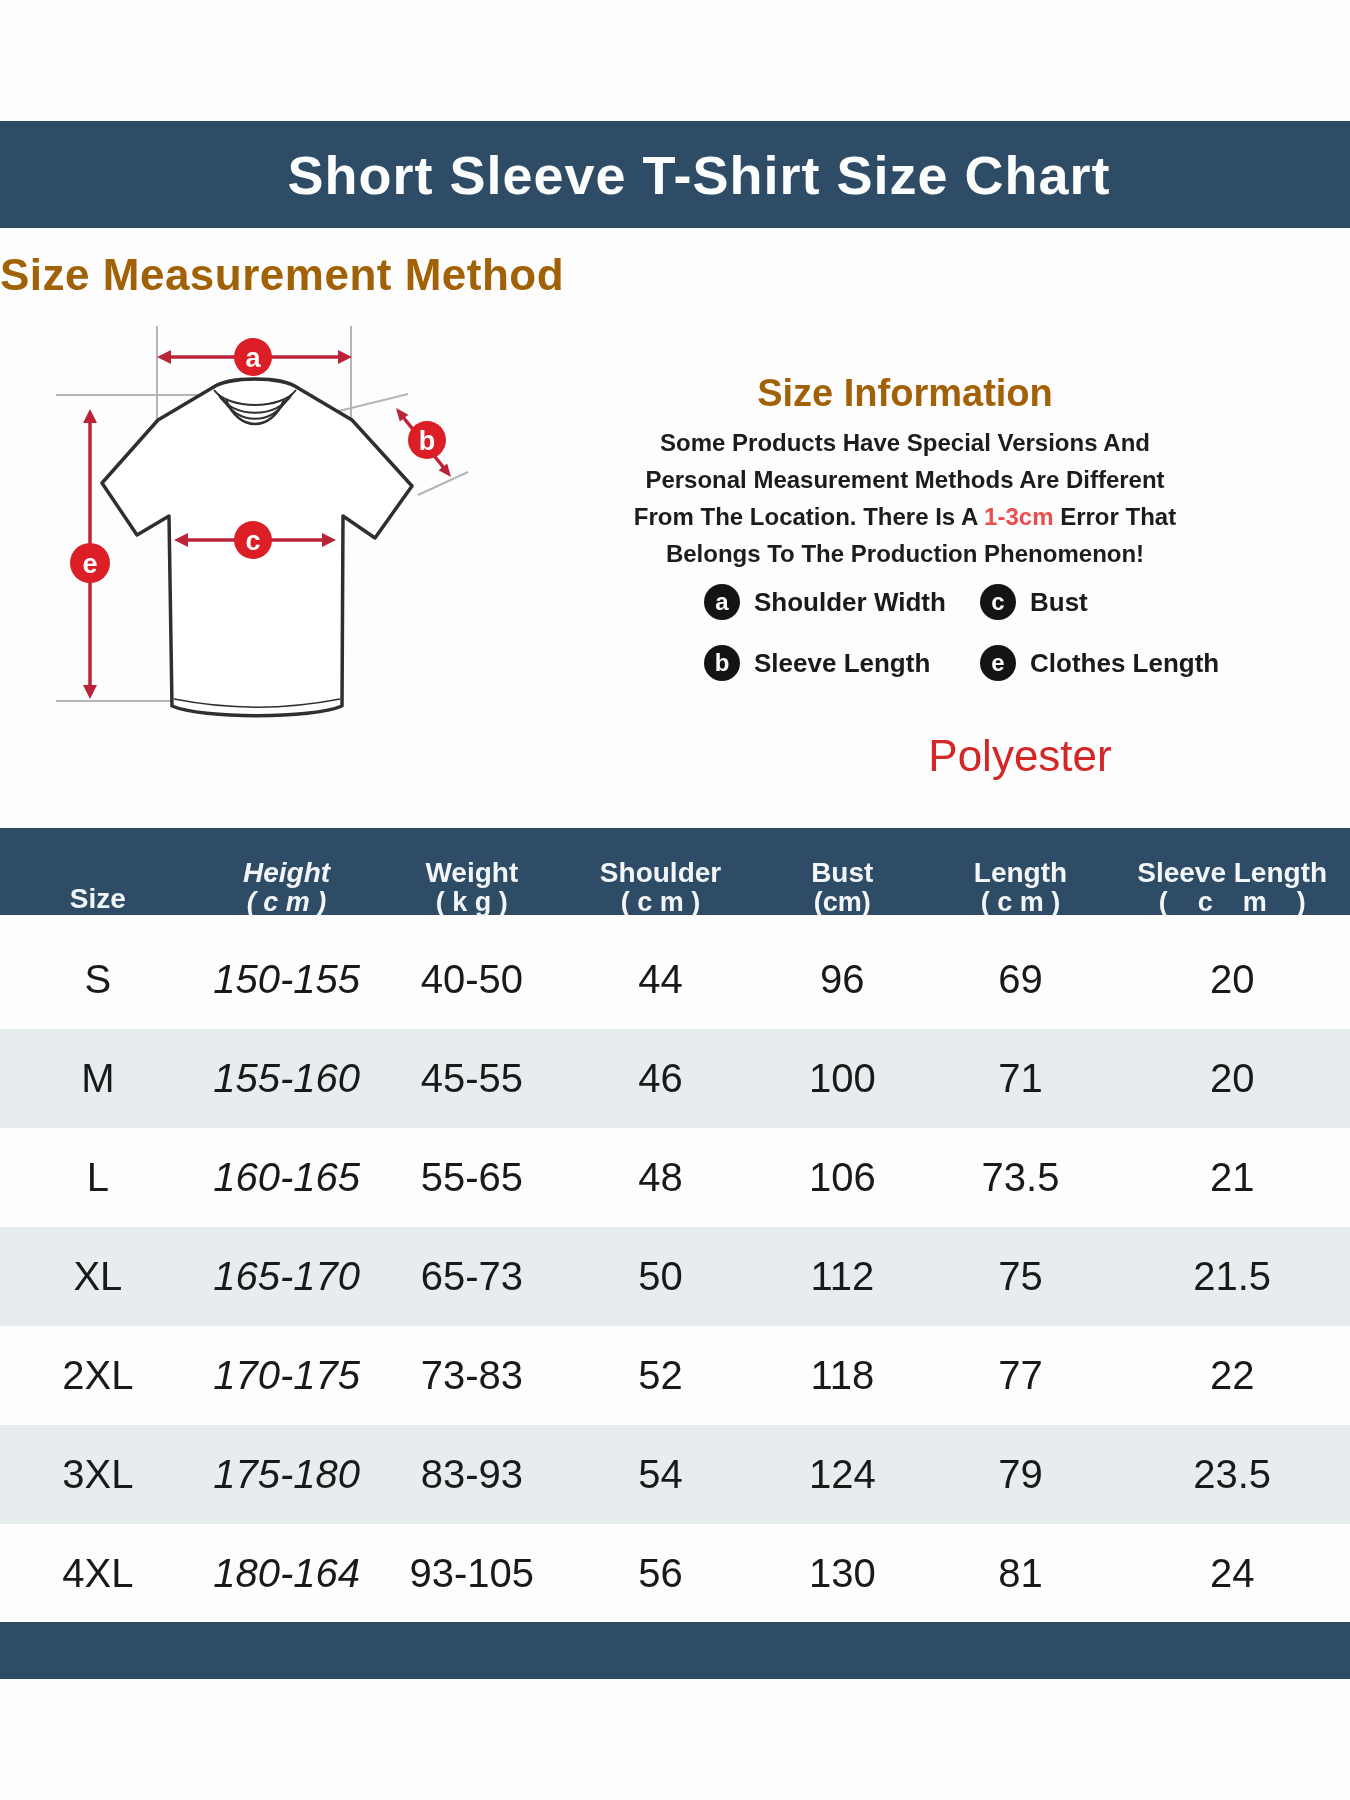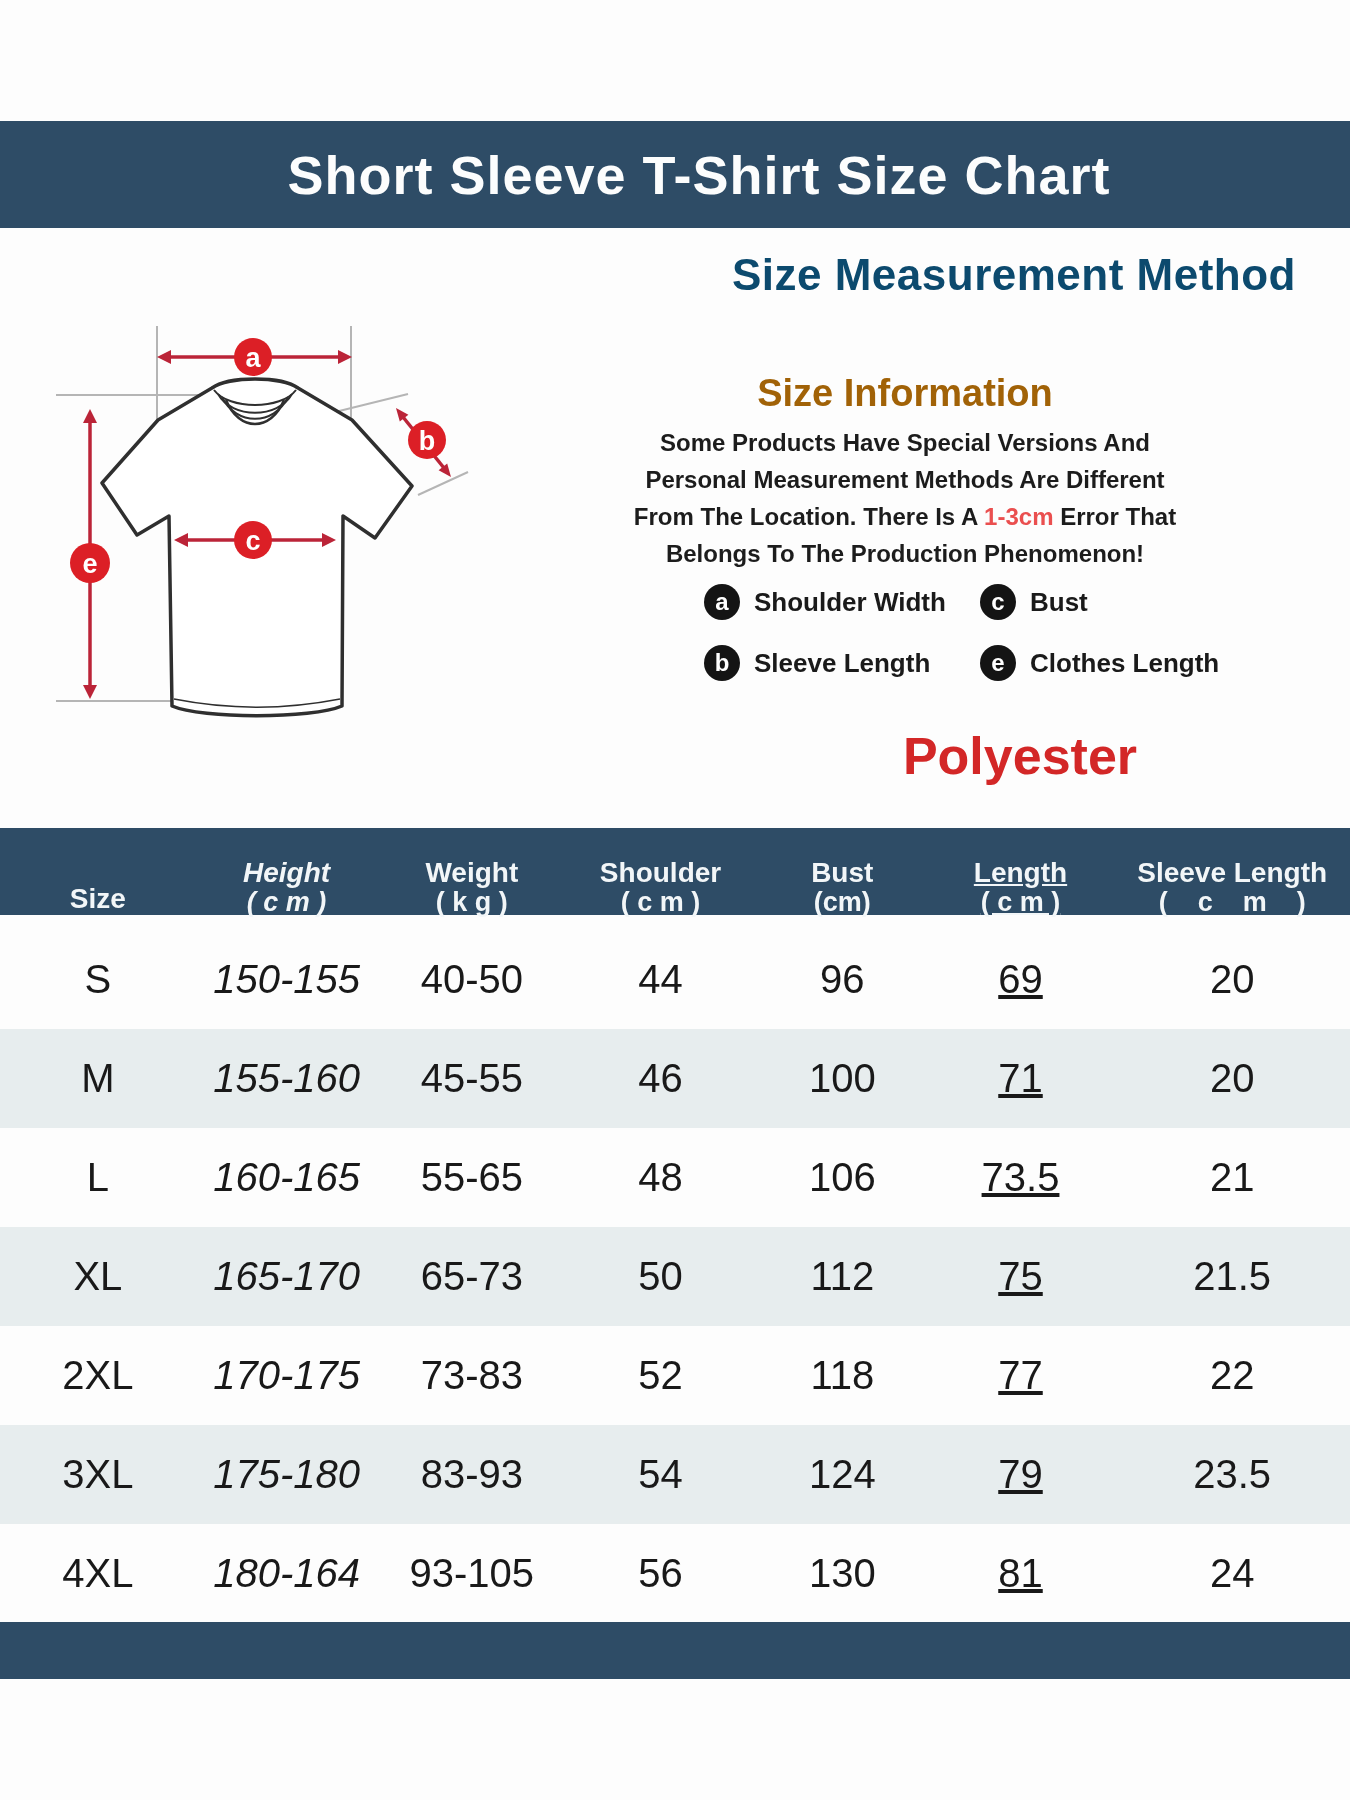--- a/index.html
+++ b/index.html
@@ -11,21 +11,21 @@
   .banner{
     position:absolute; left:0; top:121px; width:100%; height:107px;
     background:#2e4c66; display:flex; align-items:center; justify-content:center;
   }
   .banner-title{
     color:#fcfdfd; font-size:54px; font-weight:bold; letter-spacing:1px;
   }
   
   .method-heading{
     position:absolute; top:250px; left:0; width:1296px; margin:0;
-    text-align:right; font-size:44px; font-weight:bold; color:#0c4a6e; letter-spacing:0.5px;
+    text-align:left; font-size:44px; font-weight:bold; color:#a16207; letter-spacing:0.5px;
   }
   .info-heading{
     position:absolute; top:372px; left:560px; width:690px; margin:0;
     text-align:center; font-size:38px; font-weight:bold; color:#a16207;
   }
   .info-text{
     position:absolute; top:424px; left:545px; width:720px; margin:0;
     text-align:center; font-size:24px; font-weight:bold; color:#1c1c1c; line-height:37px;
   }
   .info-text .red{ color:#ea4f4f; }
@@ -37,21 +37,21 @@
     font-size:24px; font-weight:bold; flex:0 0 36px;
   }
   .legend-label{ margin-left:14px; font-size:26px; font-weight:bold; color:#1a1a1a; }
   .li-a{ left:704px; top:584px; }
   .li-c{ left:980px; top:584px; }
   .li-b{ left:704px; top:645px; }
   .li-e{ left:980px; top:645px; }
   
   .polyester{
     position:absolute; top:716px; left:700px; width:640px; text-align:center;
-    font-size:52px; font-weight:bold; color:#d32727; line-height:80px;
+    font-size:44px; font-weight:normal; color:#d32727; line-height:80px;
   }
   
   .diagram{ position:absolute; left:40px; top:320px; width:460px; height:400px; }
   
   .thead{
     position:absolute; left:0; top:828px; width:100%; height:87px;
     background:#2e4c66; display:flex; color:#f2f6f8;
   }
   .th{
     display:flex; flex-direction:column; align-items:center; justify-content:flex-end;
@@ -59,21 +59,21 @@
   .th .hmain{ font-size:28px; font-weight:bold; line-height:32px; }
   .th .hsub{ font-size:27px; font-weight:bold; line-height:26px; white-space:pre; }
   .tbody{ position:absolute; left:0; top:930px; width:100%; }
   .tr{ display:flex; width:100%; height:99px; background:#fdfdfd; }
   .tr:nth-child(even){ background:#e7edee; }
   .td{
     display:flex; align-items:center; justify-content:center;
     font-size:40px; color:#191919;
   }
   .c0{ width:14%; }  .c1{ width:13%;font-style:italic; }  .c2{ width:13.5%; }
-  .c3{ width:13.5%; }.c4{ width:12.5%; }.c5{ width:13%;text-decoration:underline; }
+  .c3{ width:13.5%; }.c4{ width:12.5%; }.c5{ width:13%; }
   .c6{ width:20.5%; box-sizing:border-box; padding-right:45px; }
   
   .footer-bar{
     position:absolute; left:0; top:1622px; width:100%; height:57px; background:#2e4c66;
   }
 </style>
 </head>
 <body>
 
 <div class="canvas">

